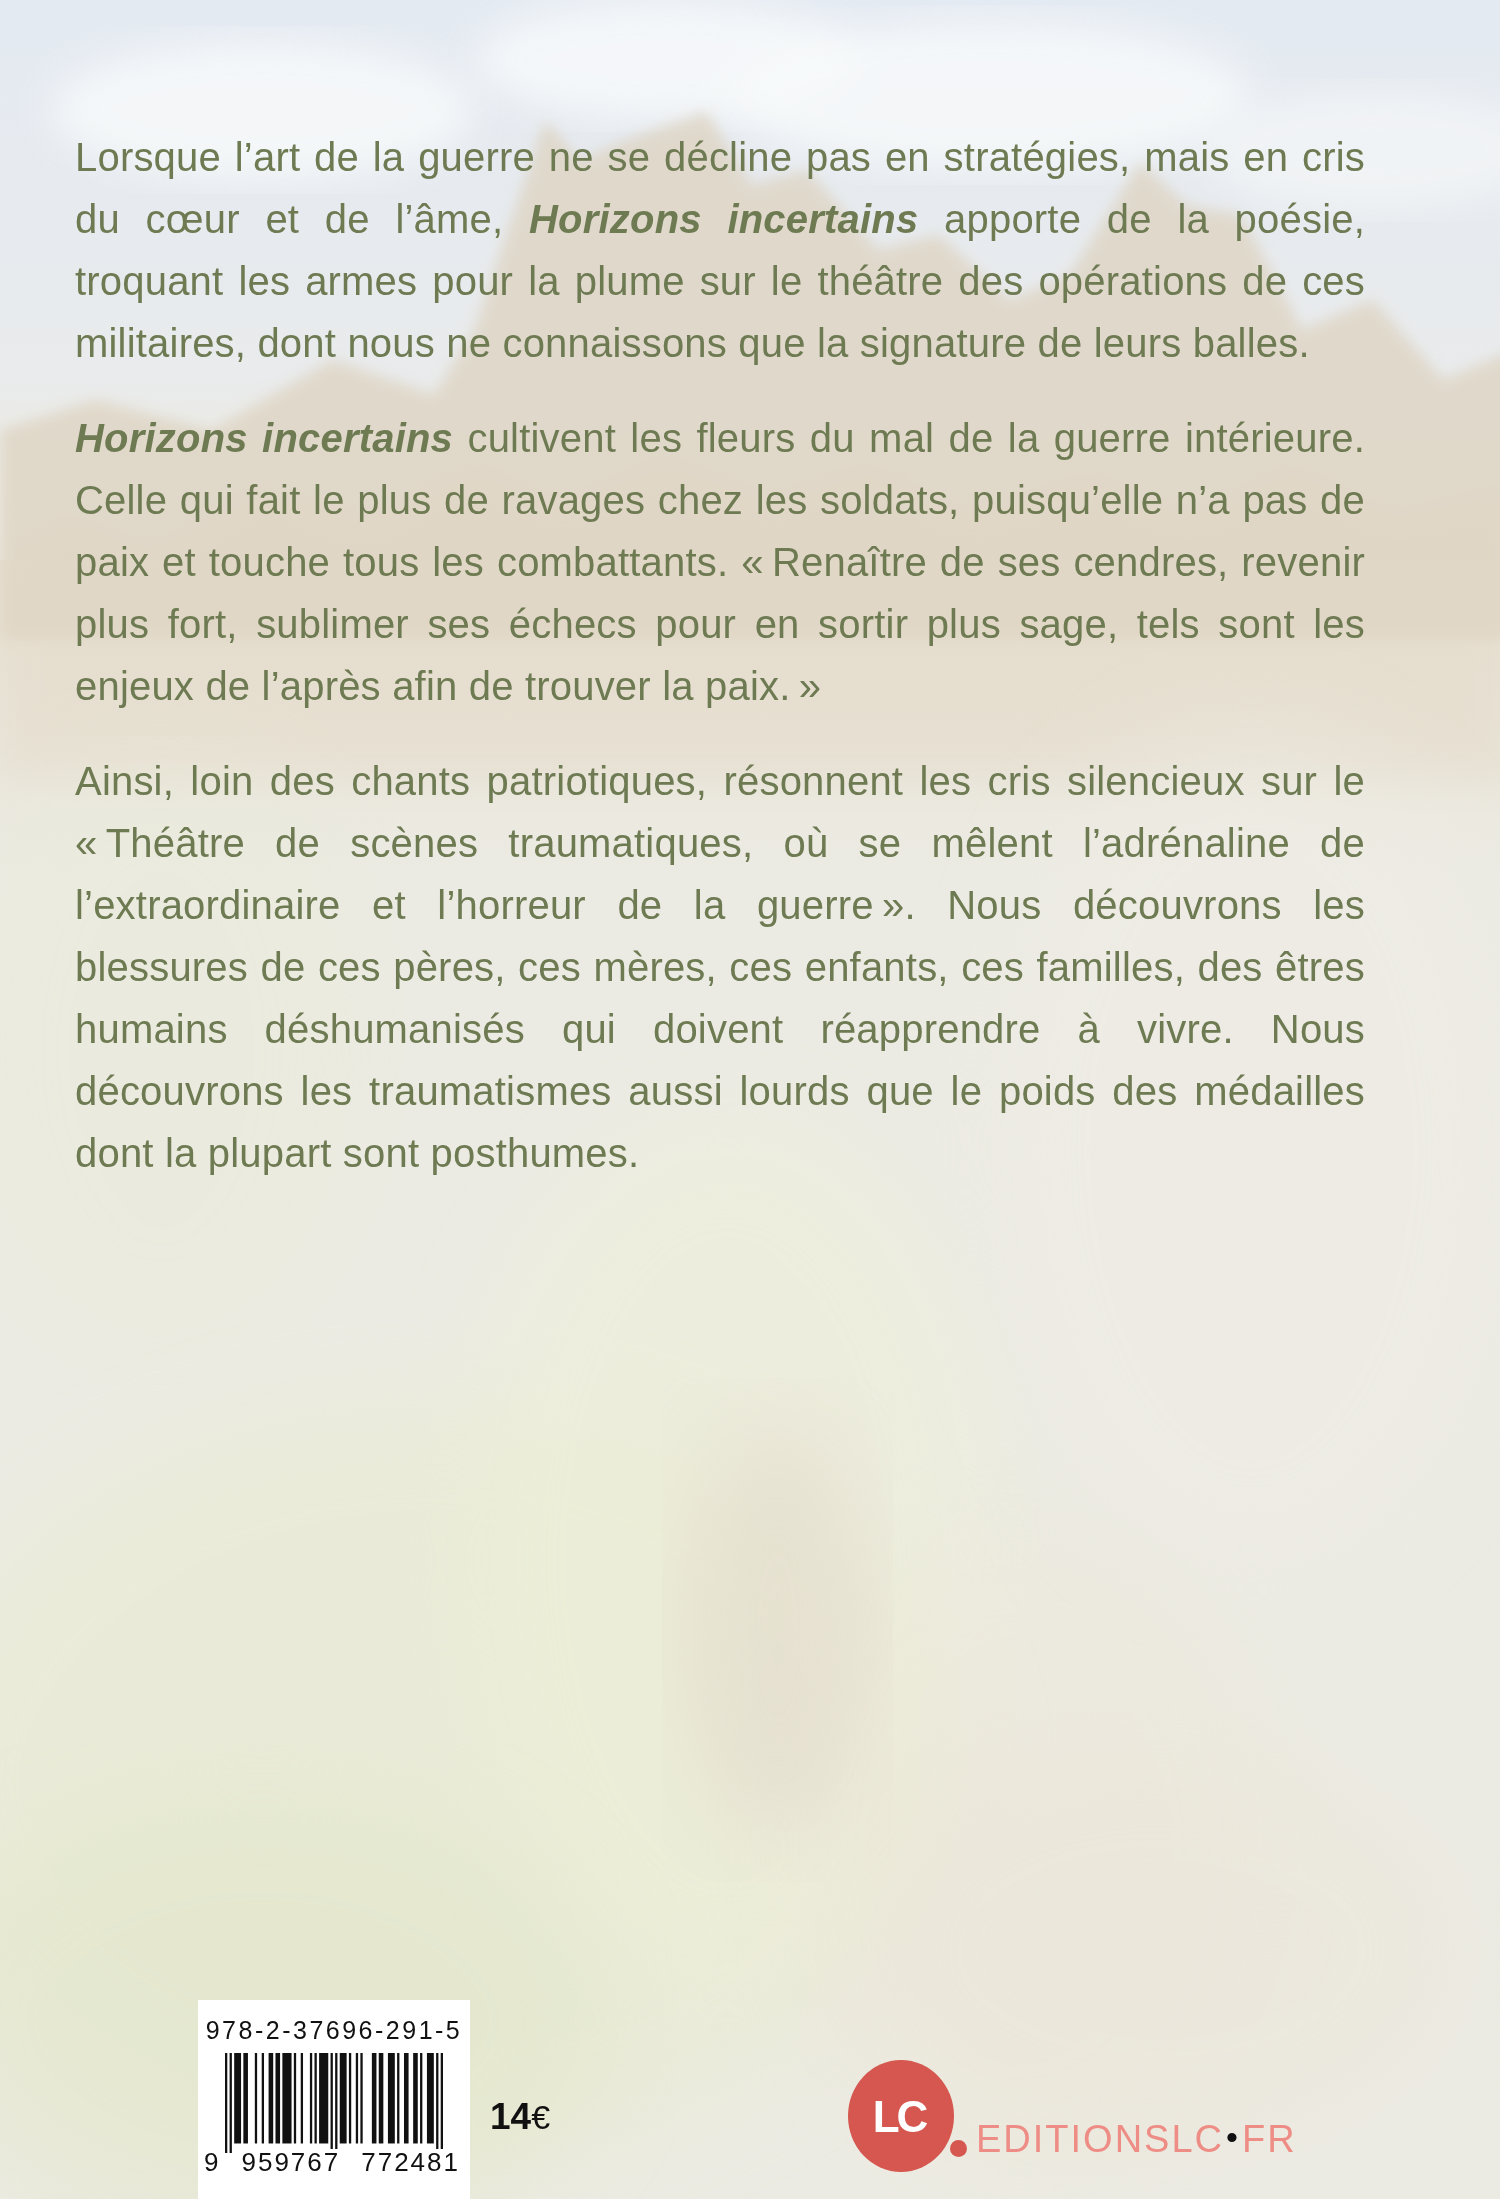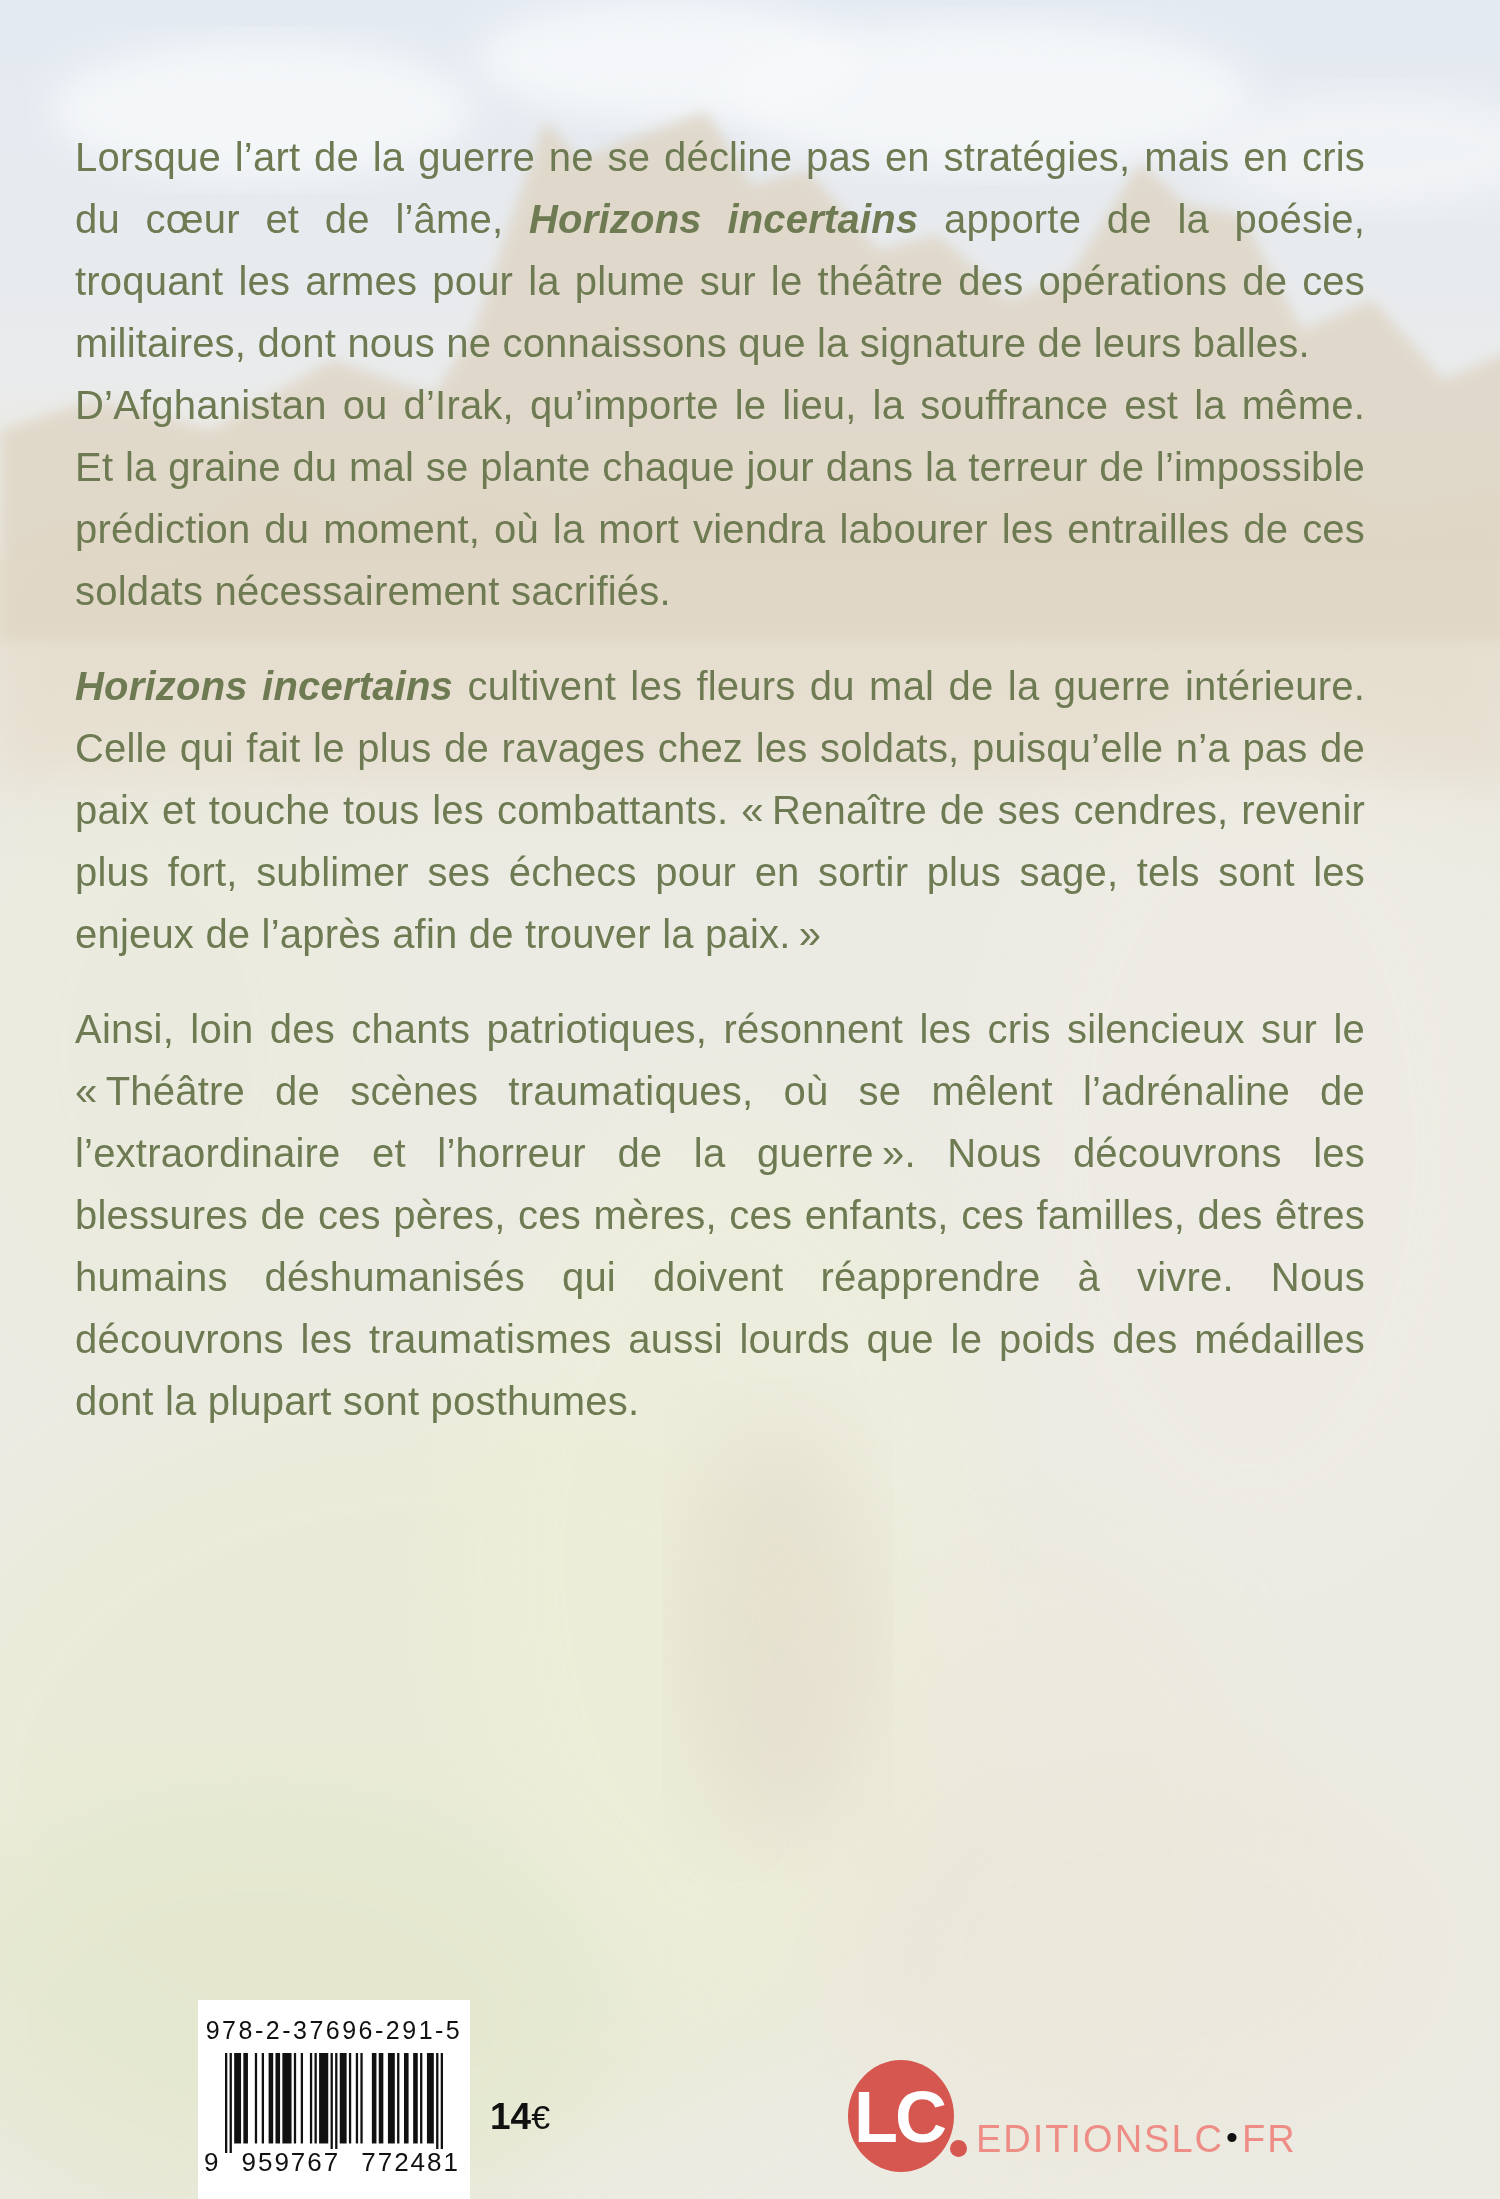--- a/index.html
+++ b/index.html
@@ -63,21 +63,21 @@
 
   
   .logo{position:absolute;left:848px;top:2060px;height:120px;}
   .logo-circle{
     position:absolute;left:0;top:0;
     width:106px;height:112px;border-radius:50%;
     background:#d5574f;
     display:flex;align-items:center;justify-content:center;
   }
   .logo-monogram{
-    color:#fff;font-weight:bold;font-size:72px;letter-spacing:-3px;
+    color:#fff;font-weight:bold;font-size:44px;letter-spacing:-3px;
     transform:translate(-2px,1px);
   }
   .logo-dot{
     position:absolute;left:102px;top:80px;
     width:17px;height:17px;border-radius:50%;
     background:#d5574f;
   }
   .site{
     position:absolute;left:128px;top:58px;
     font-size:38px;
@@ -140,21 +140,20 @@
     <ellipse cx="260" cy="2020" rx="340" ry="230" fill="#e2e6c8" opacity="0.5" filter="url(#wash)"></ellipse>
     <ellipse cx="1010" cy="1850" rx="260" ry="330" fill="#ece8da" opacity="0.45" filter="url(#wash)"></ellipse>
     <ellipse cx="770" cy="1630" rx="95" ry="210" fill="#d9c8be" opacity="0.3" filter="url(#wash)"></ellipse>
     <ellipse cx="1240" cy="1150" rx="260" ry="420" fill="#efece4" opacity="0.5" filter="url(#wash)"></ellipse>
     <ellipse cx="160" cy="1050" rx="200" ry="300" fill="#e9ead8" opacity="0.4" filter="url(#wash)"></ellipse>
     <ellipse cx="1150" cy="1950" rx="300" ry="200" fill="#eae4d6" opacity="0.35" filter="url(#wash)"></ellipse>
   </svg>
 
   <div class="copy">
     <p><span>Lorsque l’art de la guerre ne se décline pas en stratégies, mais en cris du cœur et de l’âme, </span><em>Horizons incertains</em><span> apporte de la poésie, troquant les armes pour la plume sur le théâtre des opérations de ces militaires, dont nous ne connaissons que la signature de leurs balles.</span></p>
-    <p>D’Afghanistan ou d’Irak, qu’importe le lieu, la souffrance est la même. Et la graine du mal se plante chaque jour dans la terreur de l’impossible prédiction du moment, où la mort viendra labourer les entrailles de ces soldats nécessairement sacrifiés.</p>
     <p class="gap"><em>Horizons incertains</em><span> cultivent les fleurs du mal de la guerre intérieure. Celle qui fait le plus de ravages chez les soldats, puisqu’elle n’a pas de paix et touche tous les combattants. « Renaître de ses cendres, revenir plus fort, sublimer ses échecs pour en sortir plus sage, tels sont les enjeux de l’après afin de trouver la paix. »</span></p>
     <p class="gap">Ainsi, loin des chants patriotiques, résonnent les cris silencieux sur le « Théâtre de scènes traumatiques, où se mêlent l’adrénaline de l’extraordinaire et l’horreur de la guerre ». Nous découvrons les blessures de ces pères, ces mères, ces enfants, ces familles, des êtres humains déshumanisés qui doivent réapprendre à vivre. Nous découvrons les traumatismes aussi lourds que le poids des médailles dont la plupart sont posthumes.</p>
   </div>
 
   <div class="barcode-panel">
     <div class="isbn">978-2-37696-291-5</div>
 
     <svg class="bars" width="218" height="100" viewBox="0 0 95 42" preserveAspectRatio="none" aria-hidden="true">
       <g fill="#111">
         <rect x="0" y="0" width="1" height="42"></rect>

